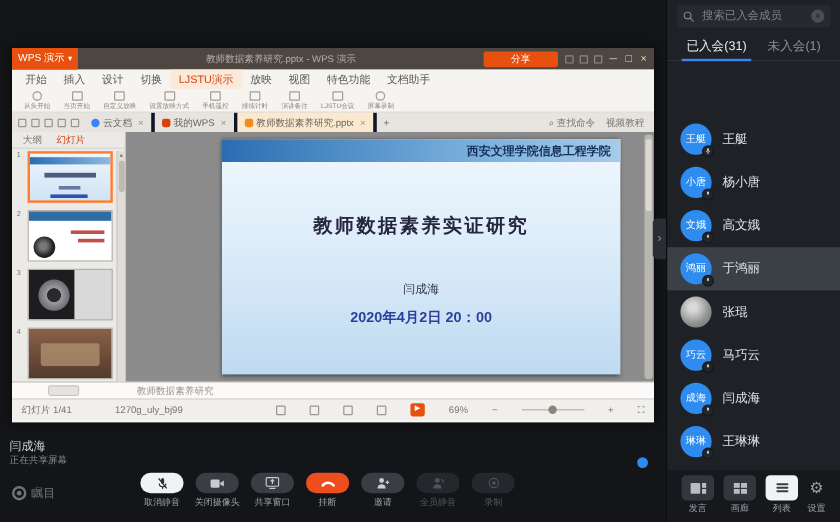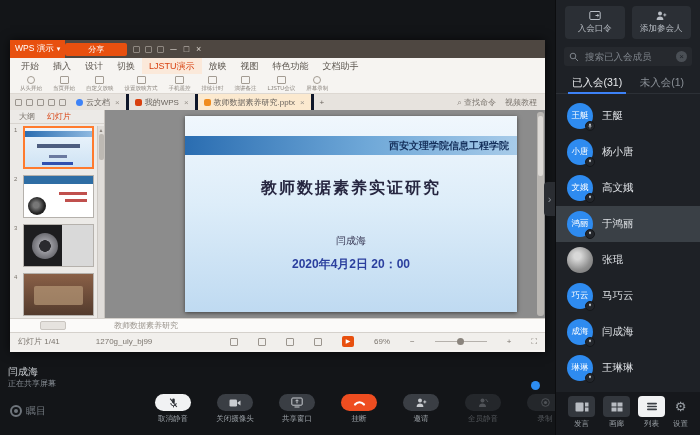--- a/index.html
+++ b/index.html
@@ -60,21 +60,21 @@
   .t3 .drum{position:absolute;left:8px;top:8px;width:26px;height:26px;border-radius:50%;
       background:radial-gradient(circle,#2a2a2e 30%,#9a9aa0 33%,#6d6d73 70%);}
   .t4{background:linear-gradient(180deg,#8a6047,#533b2d);}
   .t4 .blob{position:absolute;left:15%;top:30%;width:70%;height:45%;background:#b79877;border-radius:2px;opacity:.7;}
   .pscroll{position:absolute;right:0;top:16px;bottom:0;width:7px;background:#e0ddd9;border-left:1px solid #cdc9c4;}
   .pscroll .pthumb{position:absolute;top:8px;left:1px;width:5px;height:26px;background:#bdb9b3;border-radius:2px;}
   .pscroll .arr{display:block;width:100%;text-align:center;font-size:5px;color:#8a847d;line-height:8px;}
   .canvas{flex:1;position:relative;}
   .slide{position:absolute;left:80px;top:6px;width:332px;height:196px;
      background:linear-gradient(180deg,#f0f7fd 0%,#ddedf9 45%,#bfdaf1 100%);box-shadow:0 1px 4px rgba(0,0,0,.55);}
-  .sband{position:absolute;left:0;right:0;top:20px;height:19px;
+  .sband{position:absolute;left:0;right:0;top:0;height:19px;
      background:linear-gradient(90deg,#2a6db1 0%,#6fa8d8 55%,#a7cbe9 100%);
      display:flex;align-items:center;justify-content:flex-end;padding-right:8px;}
   .sorg{font-size:10px;font-weight:bold;color:#15305c;}
   .stitle{position:absolute;left:0;right:0;top:62px;text-align:center;font-size:16px;font-weight:bold;
      color:#262640;letter-spacing:2px;font-family:"Liberation Serif","DejaVu Serif",serif;}
   .sauthor{position:absolute;left:0;right:0;top:118px;text-align:center;font-size:10px;color:#333350;}
   .sdate{position:absolute;left:0;right:0;top:140px;text-align:center;font-size:12px;font-weight:bold;color:#2b3f9e;}
   .vscroll{position:absolute;right:1px;top:2px;bottom:2px;width:7px;background:#b9b6b2;border-radius:3px;}
   .vscroll .vthumb{position:absolute;top:4px;left:1px;width:5px;height:60px;background:#dcd9d5;border-radius:2px;}
   .notes{height:14px;background:#fbfaf9;border-top:1px solid #d5d1cc;display:flex;align-items:center;font-size:8px;color:#9a948d;}
@@ -87,21 +87,21 @@
   .sic{width:8px;height:8px;border:1px solid #9b958e;border-radius:1px;}
   .play{width:12px;height:11px;background:#e8500f;border-radius:2px;color:#fff;font-size:6px;line-height:11px;text-align:center;}
   .zline{width:52px;height:1px;background:#b5b1ac;position:relative;}
   .zdot{position:absolute;left:22px;top:-3px;width:7px;height:7px;border-radius:50%;background:#8a847d;}
   
   .speaker{position:absolute;left:8px;top:365px;color:#cfd3d7;font-size:10px;}
   .speaker-sub{position:absolute;left:8px;top:378px;color:#868c93;font-size:8px;}
   .zhumu{position:absolute;left:10px;top:404px;display:flex;align-items:center;gap:4px;color:#6f757c;font-size:10px;}
   .zlogo{width:12px;height:12px;border-radius:50%;border:2px solid #6f757c;position:relative;}
   .zlogo::after{content:"";position:absolute;left:2px;top:2px;width:4px;height:4px;border-radius:50%;background:#6f757c;}
-  .mtoolbar{position:absolute;left:117px;top:394px;display:flex;gap:26px;margin-left:38px;}
+  .mtoolbar{position:absolute;left:117px;top:394px;display:flex;gap:10px;}
   .mbtn{width:36px;display:flex;flex-direction:column;align-items:center;}
   .pill{width:36px;height:17px;border-radius:9px;background:#3a3e44;display:flex;align-items:center;justify-content:center;}
   .pill.white{background:#f1f2f3;}
   .pill.orange{background:#ee4d20;}
   .mbtn.disabled{opacity:.45;}
   .blabel{font-size:7.5px;color:#9aa0a6;margin-top:3px;white-space:nowrap;}
   .collapse{position:absolute;left:544px;top:182px;width:11px;height:34px;background:#2a2d32;
      border-radius:4px 0 0 4px;color:#8b9096;font-size:11px;display:flex;align-items:center;justify-content:center;}
   .chatdot{position:absolute;left:531px;top:381px;width:9px;height:9px;border-radius:50%;background:#2d8cf0;}
   
@@ -141,20 +141,21 @@
 <body>
 
 <div class="main">
 
   <div class="wps">
     <div class="titlebar">
       <div class="wlogo">
         <span>WPS 演示</span>
         <span class="caret">▾</span>
       </div>
+      <div class="wtitle">教师数据素养研究.pptx - WPS 演示</div>
       <div class="sharebtn">分享</div>
       <div class="tbicons">
         <span></span>
         <span></span>
         <span></span>
       </div>
       <div class="winctl">
         <span>─</span>
         <span>□</span>
         <span>×</span>
@@ -401,37 +402,20 @@
       </div>
       <span class="blabel">录制</span>
     </div>
   </div>
 
   <div class="collapse">›</div>
   <div class="chatdot"></div>
 </div>
 
 <div class="sidebar">
-  <div class="topbtns">
-    <div class="tb">
-      <svg width="12" height="11" viewBox="0 0 12 11">
-          <rect x="0.8" y="1.5" width="10.4" height="8" rx="1.2" stroke="#b9bec5" stroke-width="1" fill="none"></rect>
-          <path d="M6.5 5.5 h3.2 M8.4 4.1 L9.8 5.5 L8.4 6.9" stroke="#b9bec5" stroke-width="1" fill="none"></path>
-        </svg>
-      <span>入会口令</span>
-    </div>
-    <div class="tb">
-      <svg width="12" height="11" viewBox="0 0 12 11">
-          <circle cx="5" cy="3.4" r="2" fill="#b9bec5"></circle>
-          <path d="M1.6 10 c0-2.4 1.6-3.4 3.4-3.4 s3.4 1 3.4 3.4z" fill="#b9bec5"></path>
-          <path d="M9.8 3.4 v3 M8.3 4.9 h3" stroke="#b9bec5" stroke-width="1"></path>
-        </svg>
-      <span>添加参会人</span>
-    </div>
-  </div>
 
   <div class="search">
     <svg width="10" height="10" viewBox="0 0 10 10" style="margin-right:4px;">
         <circle cx="4" cy="4" r="2.8" stroke="#7d838a" stroke-width="1" fill="none"></circle>
         <line x1="6.2" y1="6.2" x2="9" y2="9" stroke="#7d838a" stroke-width="1"></line>
       </svg>
     <input placeholder="搜索已入会成员" style="">
     <span class="sclear">×</span>
   </div>
 

